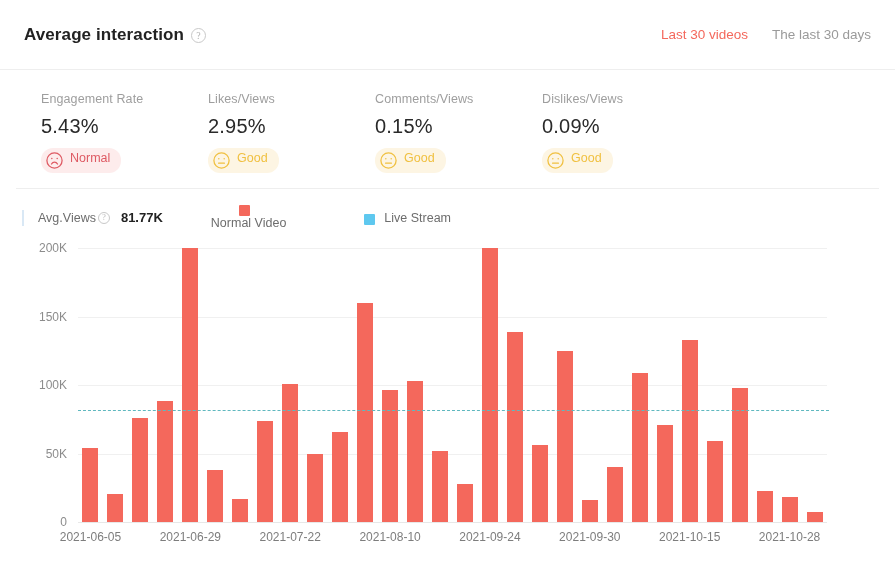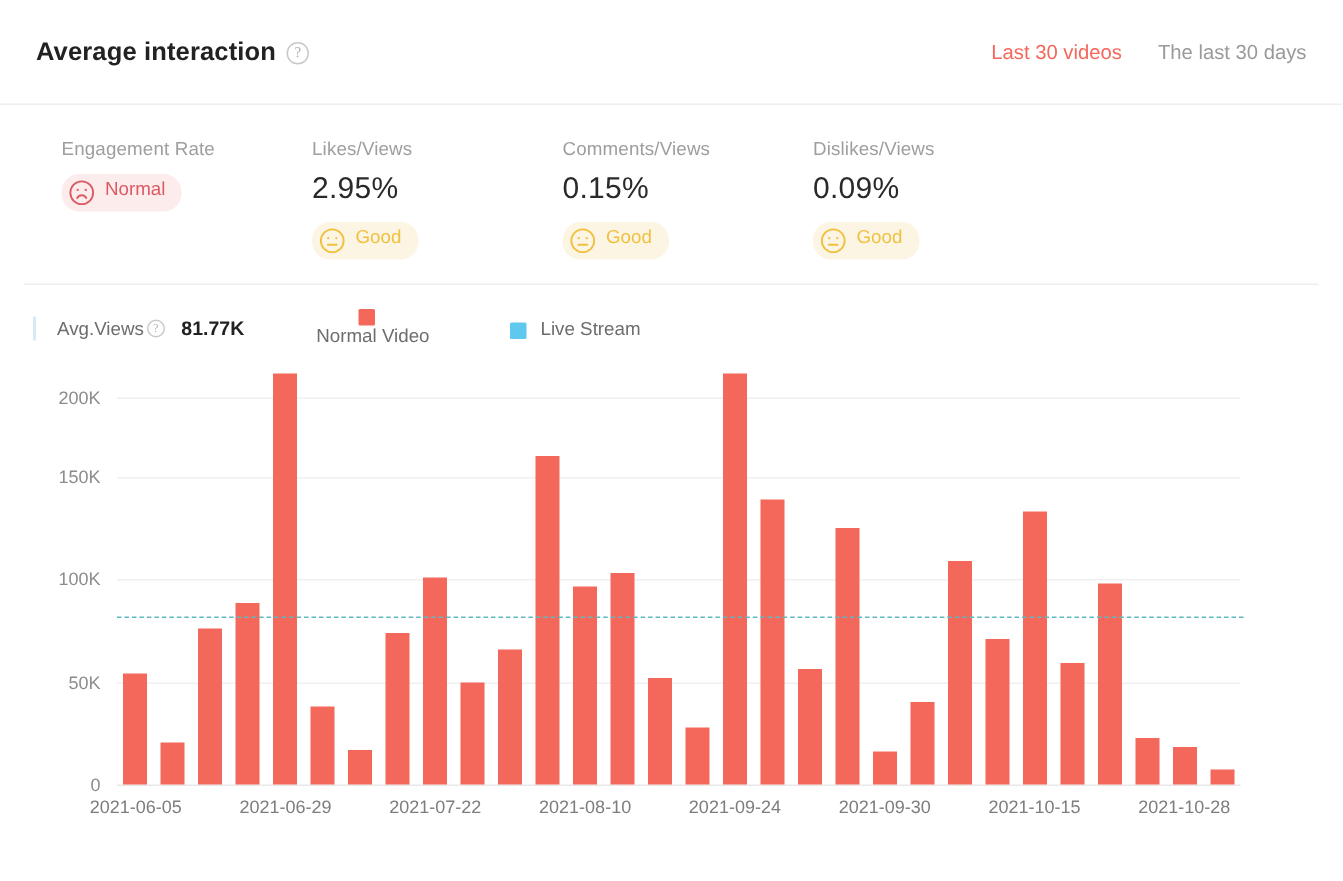--- a/index.html
+++ b/index.html
@@ -66,21 +66,21 @@
   .avg-label { font-size: 12.5px; color: #6d6d6d; display: flex; align-items: center; }
   .avg-q {
     display: inline-flex; align-items: center; justify-content: center;
     width: 12px; height: 12px; border-radius: 50%;
     border: 1px solid #c9c9c9; color: #b4b4b4; font-size: 8px;
     margin-left: 2px; font-family: "Liberation Serif", serif;
   }
   .avg-value { font-size: 13px; color: #222; font-weight: bold; margin-left: 11px; }
   .legend-item { display: flex; align-items: center; font-size: 12.5px; color: #6d6d6d; }
   .legend-item.normal-video { margin-left: 48px; flex-direction: column; }
-  .legend-item.live-stream { margin-left: 54px; align-items: flex-end; }
+  .legend-item.live-stream { margin-left: 78px; align-items: flex-end; }
   .legend-swatch { width: 11px; height: 11px; margin-right: 9px; border-radius: 1px; }
 
   
   .chart-area { position: relative; width: 895px; height: 320px; }
   .plot {
     position: absolute;
     left: 78px; top: 8px; right: 68px; height: 274px;
   }
   .gridline {
     position: absolute; left: 0; right: 0; height: 1px;
@@ -118,21 +118,21 @@
       <span class="title">Average interaction</span>
       <span class="help-icon">?</span>
     </div>
     <div class="header-tabs">
       <span class="tab active">Last 30 videos</span>
       <span class="tab">The last 30 days</span>
     </div>
   </div>
 
   <div class="metrics" id="metrics-row">
-      <div class="metric"><div class="metric-label">Engagement Rate</div><div class="badge normal">
+      <div class="metric"><div class="metric-label">Engagement Rate</div><div class="metric-value">5.43%</div><div class="badge normal">
           <span>
             <svg class="face" viewBox="0 0 24 24" fill="none" stroke="#de5a63" stroke-width="1.6" stroke-linecap="round">
       <circle cx="12" cy="12" r="9.6"></circle>
               <circle cx="8.6" cy="9.6" r=".95" fill="#de5a63" stroke="none"></circle>
       <circle cx="15.4" cy="9.6" r=".95" fill="#de5a63" stroke="none"></circle>
       <path d="M8.2 16.4c.9-1.5 2.2-2.3 3.8-2.3s2.9.8 3.8 2.3"></path>
             </svg>
           </span>
           <span>Normal</span>
         </div></div>
@@ -183,21 +183,21 @@
       <span>Normal Video</span>
     </span>
     <span class="legend-item live-stream">
       <span class="legend-swatch" style="background:#5ec8ef"></span>
       <span>Live Stream</span>
     </span>
   </div>
 
   <div class="chart-area">
     <div class="plot" id="plot">
-        <div class="gridline" style="top: 16px; text-decoration: underline;">
+        <div class="gridline" style="top: 0px; text-decoration: underline;">
           <div class="ytick">200K</div>
         </div>
         <div class="gridline" style="top: 68.5px;">
           <div class="ytick">150K</div>
         </div>
         <div class="gridline" style="top: 137px;">
           <div class="ytick">100K</div>
         </div>
         <div class="gridline" style="top: 205.5px;">
           <div class="ytick">50K</div>

